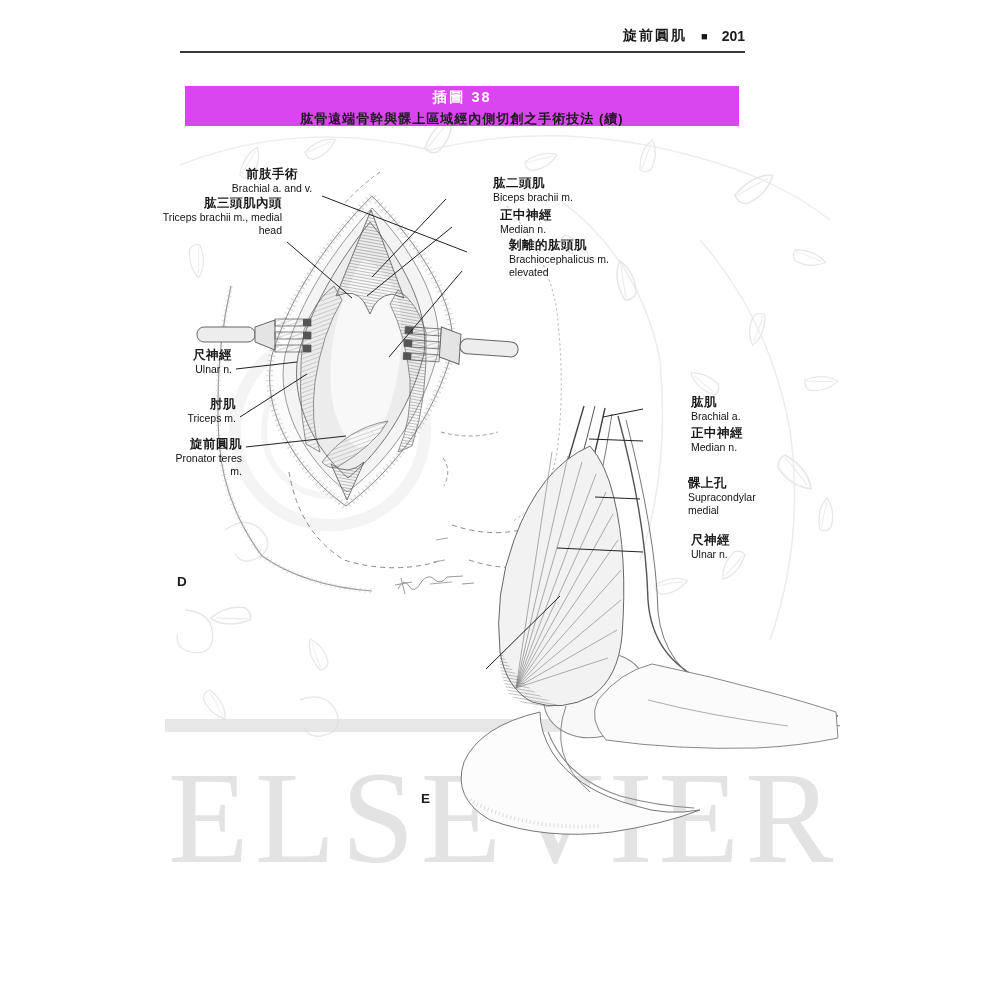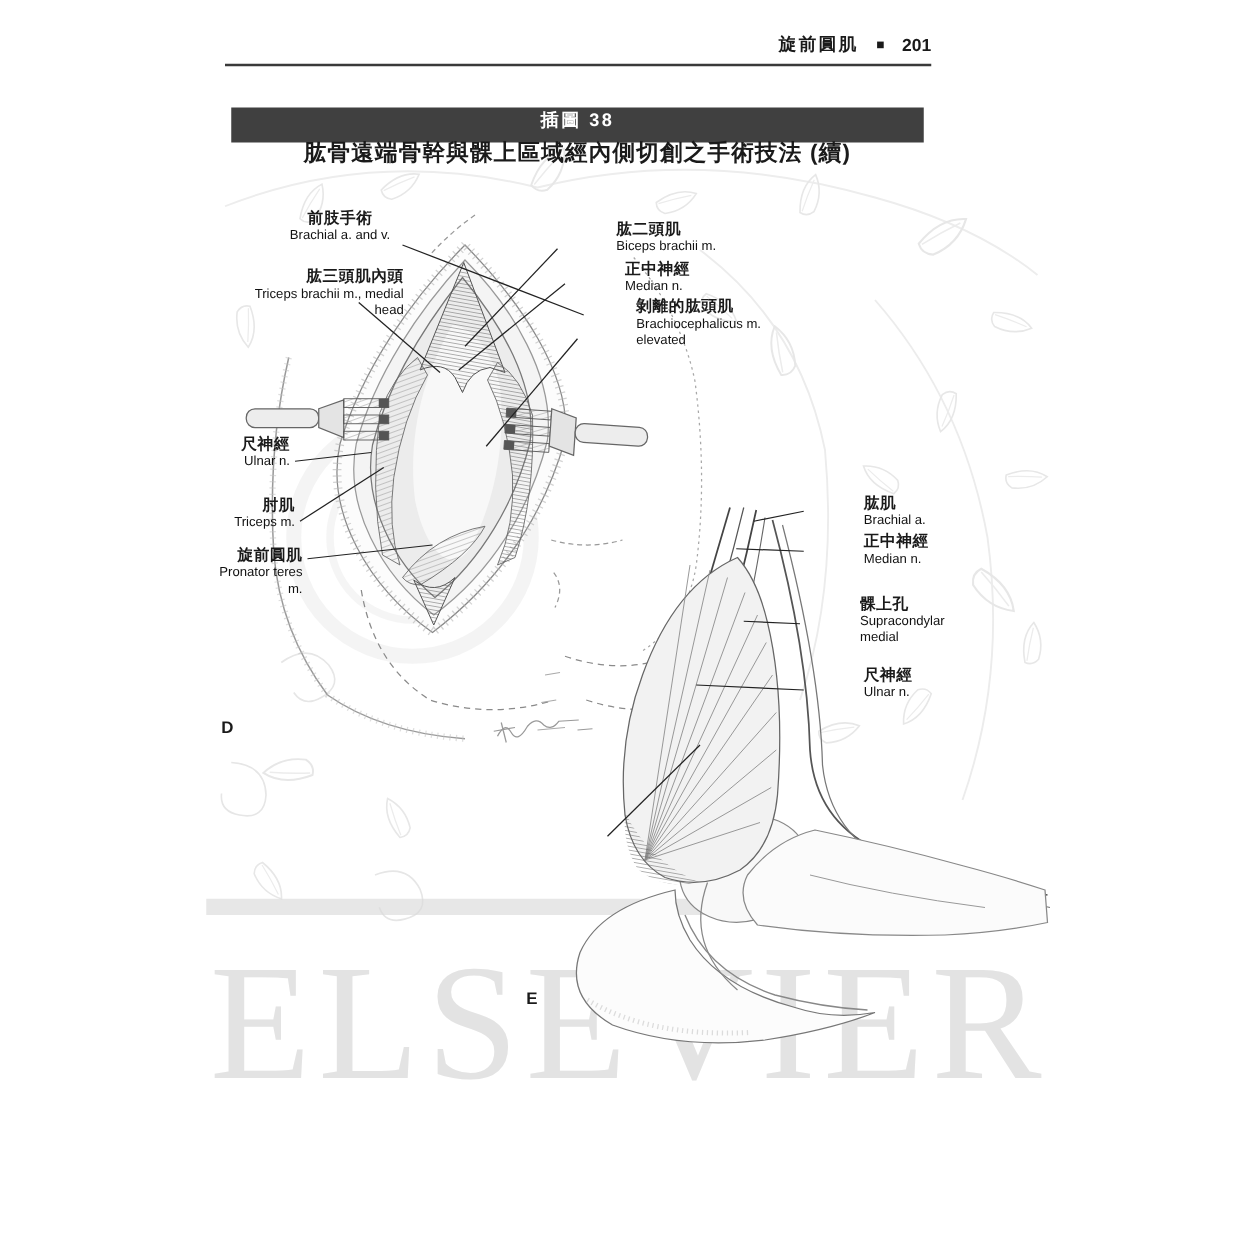--- a/index.html
+++ b/index.html
@@ -5,24 +5,24 @@
   html,body{margin:0;padding:0;background:#fff;}
   .page{position:relative;width:1000px;height:1000px;background:#ffffff;overflow:hidden;
         font-family:"Liberation Sans",sans-serif;color:#1a1a1a;}
   
   .hdr{position:absolute;top:27px;right:255px;display:flex;align-items:center;gap:14px;z-index:3;}
   .hdr .chap{font-size:14px;font-weight:700;letter-spacing:2px;}
   .hdr .sq{font-size:11px;}
   .hdr .pno{font-size:14px;font-weight:700;}
   .rule{position:absolute;left:180px;top:51px;width:565px;height:2px;background:#3a3a3a;z-index:3;}
   
-  .banner{position:absolute;left:185px;top:86px;width:554px;height:28px;background:#404040;
+  .banner{position:absolute;left:185px;top:86px;width:554px;height:40px;background:#d946ef;
           color:#ffffff;font-size:14.5px;font-weight:700;text-align:center;line-height:22px;
           letter-spacing:2px;z-index:3;}
-  .ptitle{position:absolute;left:165px;top:110px;width:594px;text-align:center;font-size:18px;
+  .ptitle{position:absolute;left:165px;top:110px;width:594px;text-align:center;font-size:13px;
           font-weight:700;letter-spacing:1px;z-index:3;}
   
   .wm{position:absolute;left:168px;top:752px;width:664px;text-align:center;white-space:nowrap;
       font-family:"Liberation Serif",serif;font-size:132px;line-height:1;color:#e3e3e3;
       letter-spacing:6px;z-index:0;}
   .band{position:absolute;left:165px;top:719px;width:670px;height:13px;background:#dadada;
         opacity:.65;z-index:0;}
   
   .bgart,.art{position:absolute;left:0;top:0;z-index:1;}
   .bgart{z-index:0;}
@@ -211,21 +211,21 @@
       <path d="M640,499 L595,497"></path>
       <path d="M643,552 L557,548"></path>
       <path d="M486,669 L560,596"></path>
     </g>
   </svg>
 
   <div class="lbl ta-c" style="left:210px;top:167px;width:124px;">
     <span class="zh">前肢手術</span>
     <span class="en">Brachial a. and v.</span>
   </div>
-  <div class="lbl ta-r" style="left:158px;top:214px;width:124px;margin-left:41px;">
+  <div class="lbl ta-r" style="left:158px;top:196px;width:124px;">
     <span class="zh">肱三頭肌內頭</span>
     <span class="en">Triceps brachii m., medial head</span>
   </div>
   <div class="lbl ta-l" style="left:447px;top:176px;width:130px;">
     <span class="zh">肱二頭肌</span>
     <span class="en">Biceps brachii m.</span>
   </div>
   <div class="lbl ta-l" style="left:454px;top:208px;width:100px;">
     <span class="zh">正中神經</span>
     <span class="en">Median n.</span>

